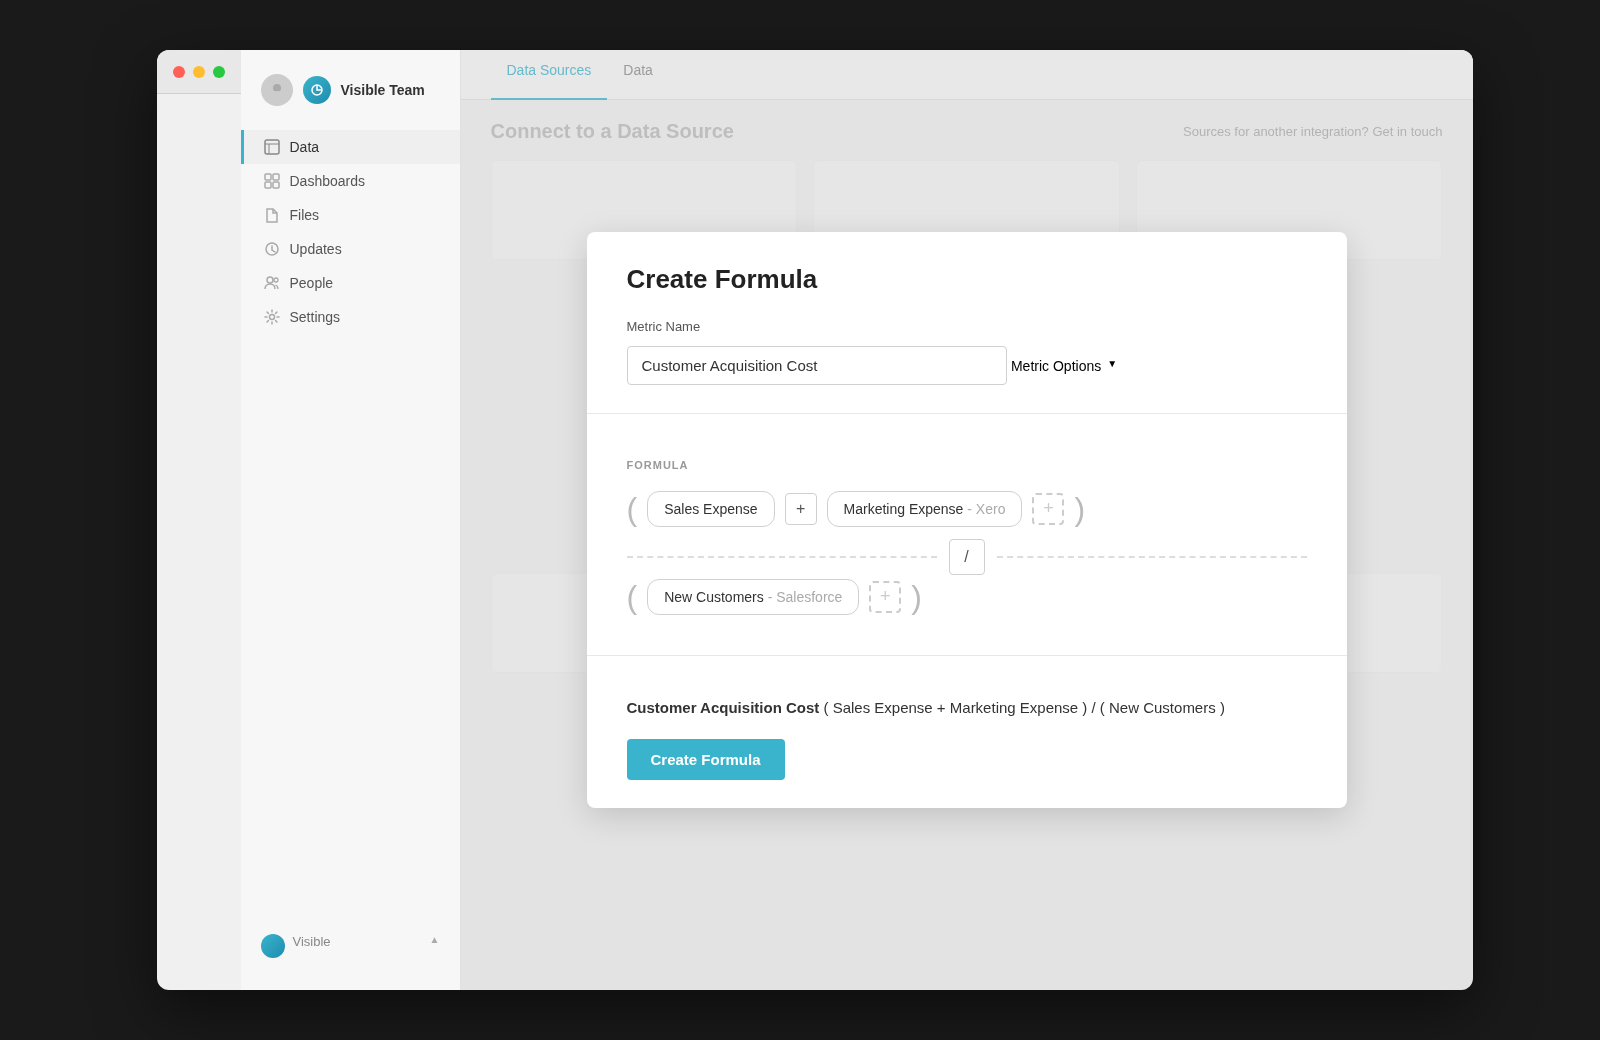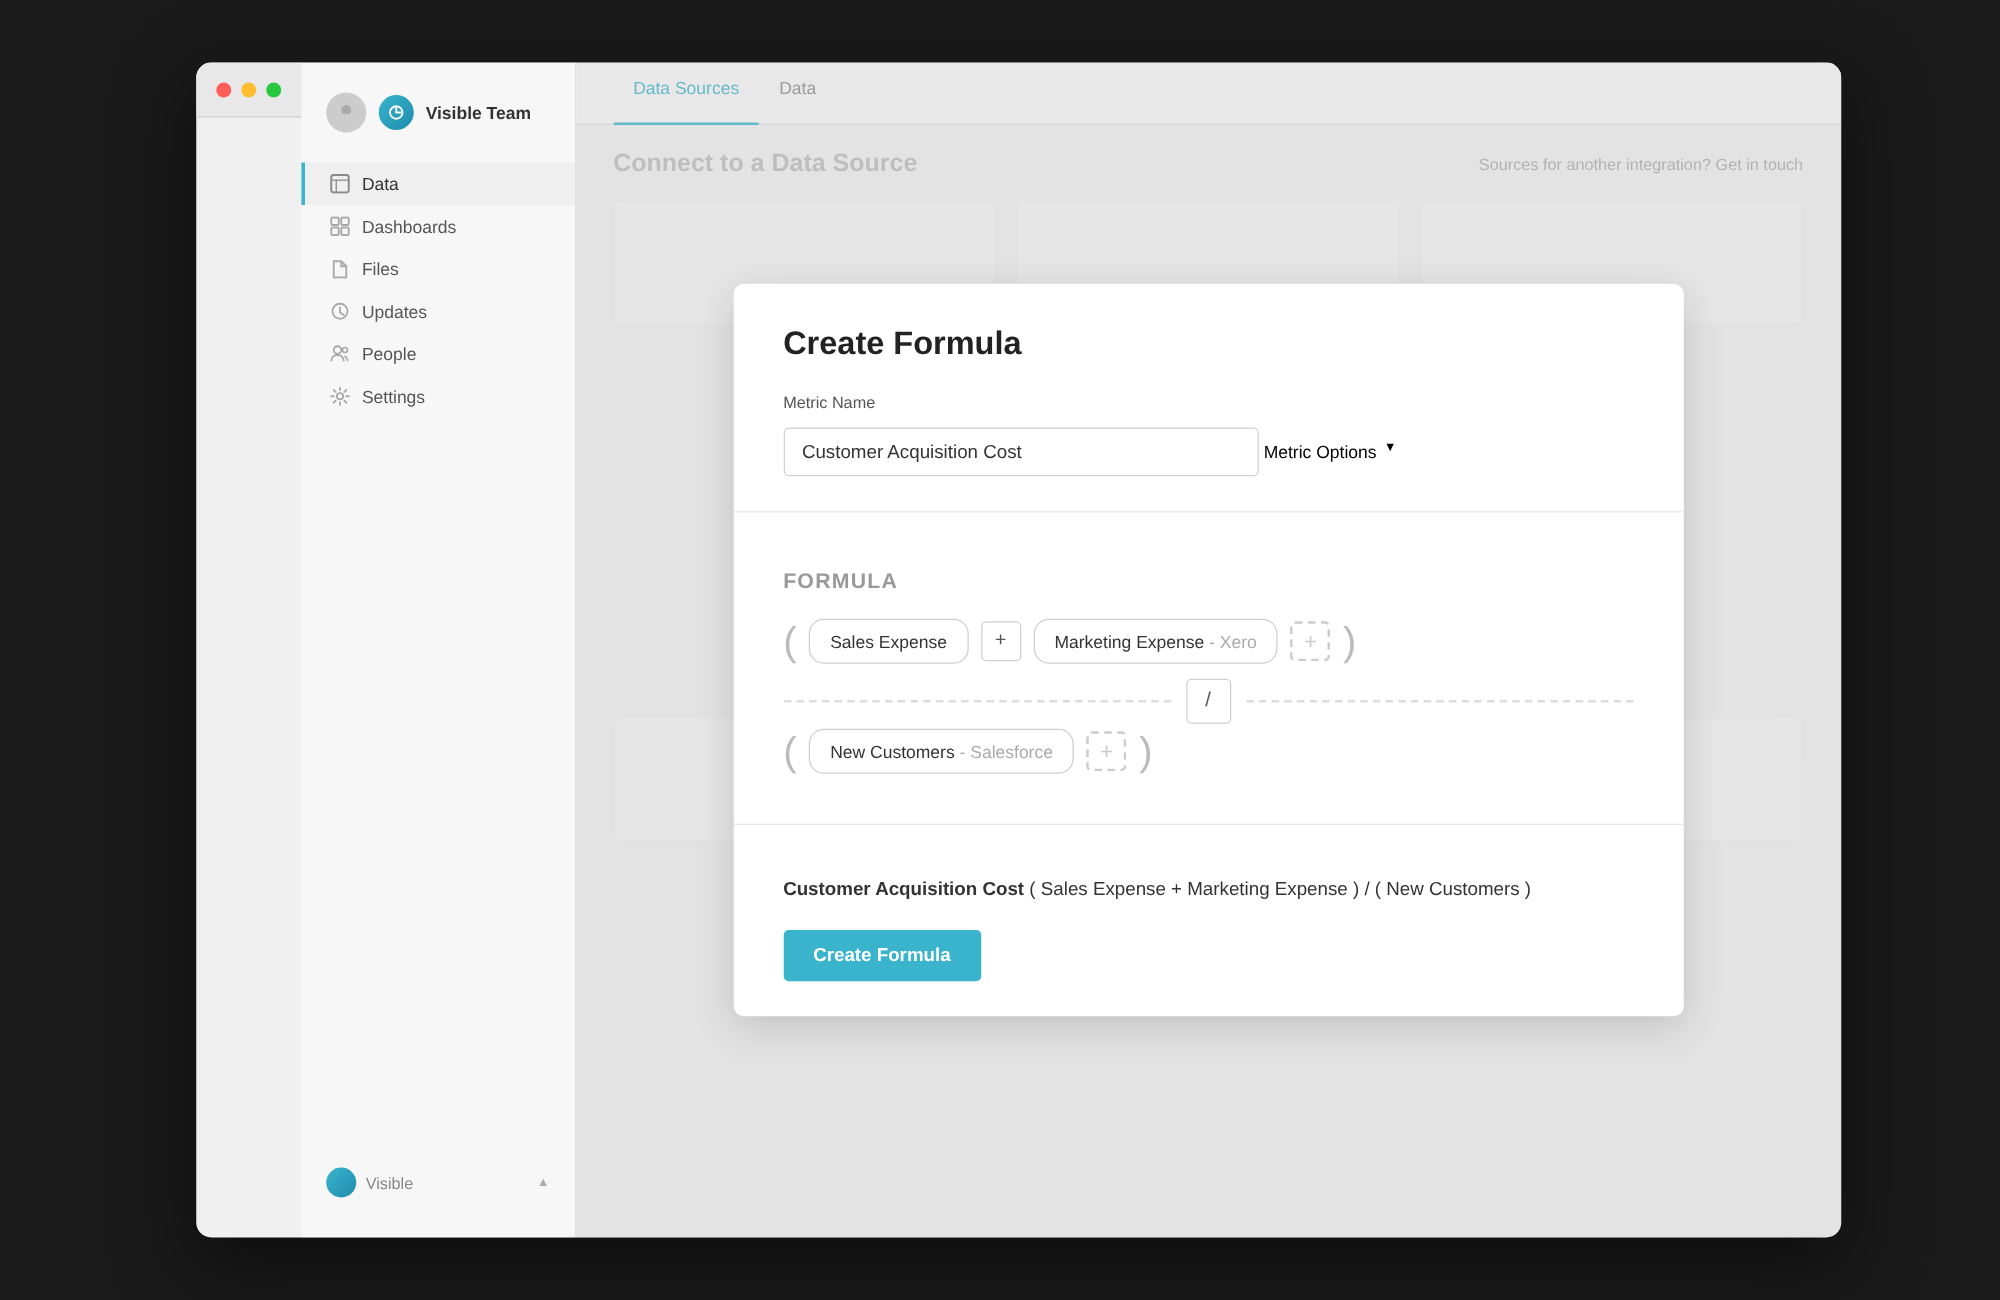--- a/index.html
+++ b/index.html
@@ -124,21 +124,21 @@
       height: 16px;
       flex-shrink: 0;
       color: #888;
     }
 
     
     .sidebar-footer {
       margin-top: auto;
       padding: 16px 20px;
       display: flex;
-      align-items: center;
+      align-items: flex-start;
       gap: 8px;
     }
     .sidebar-footer-logo {
       width: 24px;
       height: 24px;
       border-radius: 50%;
       background: linear-gradient(135deg, #3ab4cc, #1e8cae);
     }
     .sidebar-footer-name {
       font-size: 13px;
@@ -287,21 +287,21 @@
       font-size: 10px;
     }
 
     
     .modal-formula {
       padding: 28px 40px;
       border-bottom: 1px solid #e8e8e8;
       flex: 1;
     }
     .formula-label {
-      font-size: 17px;
+      font-size: 11px;
       font-weight: 700;
       color: #999;
       letter-spacing: 1px;
       margin-bottom: 20px;
       text-transform: uppercase;
     }
 
     
     .formula-row {
       display: flex;

